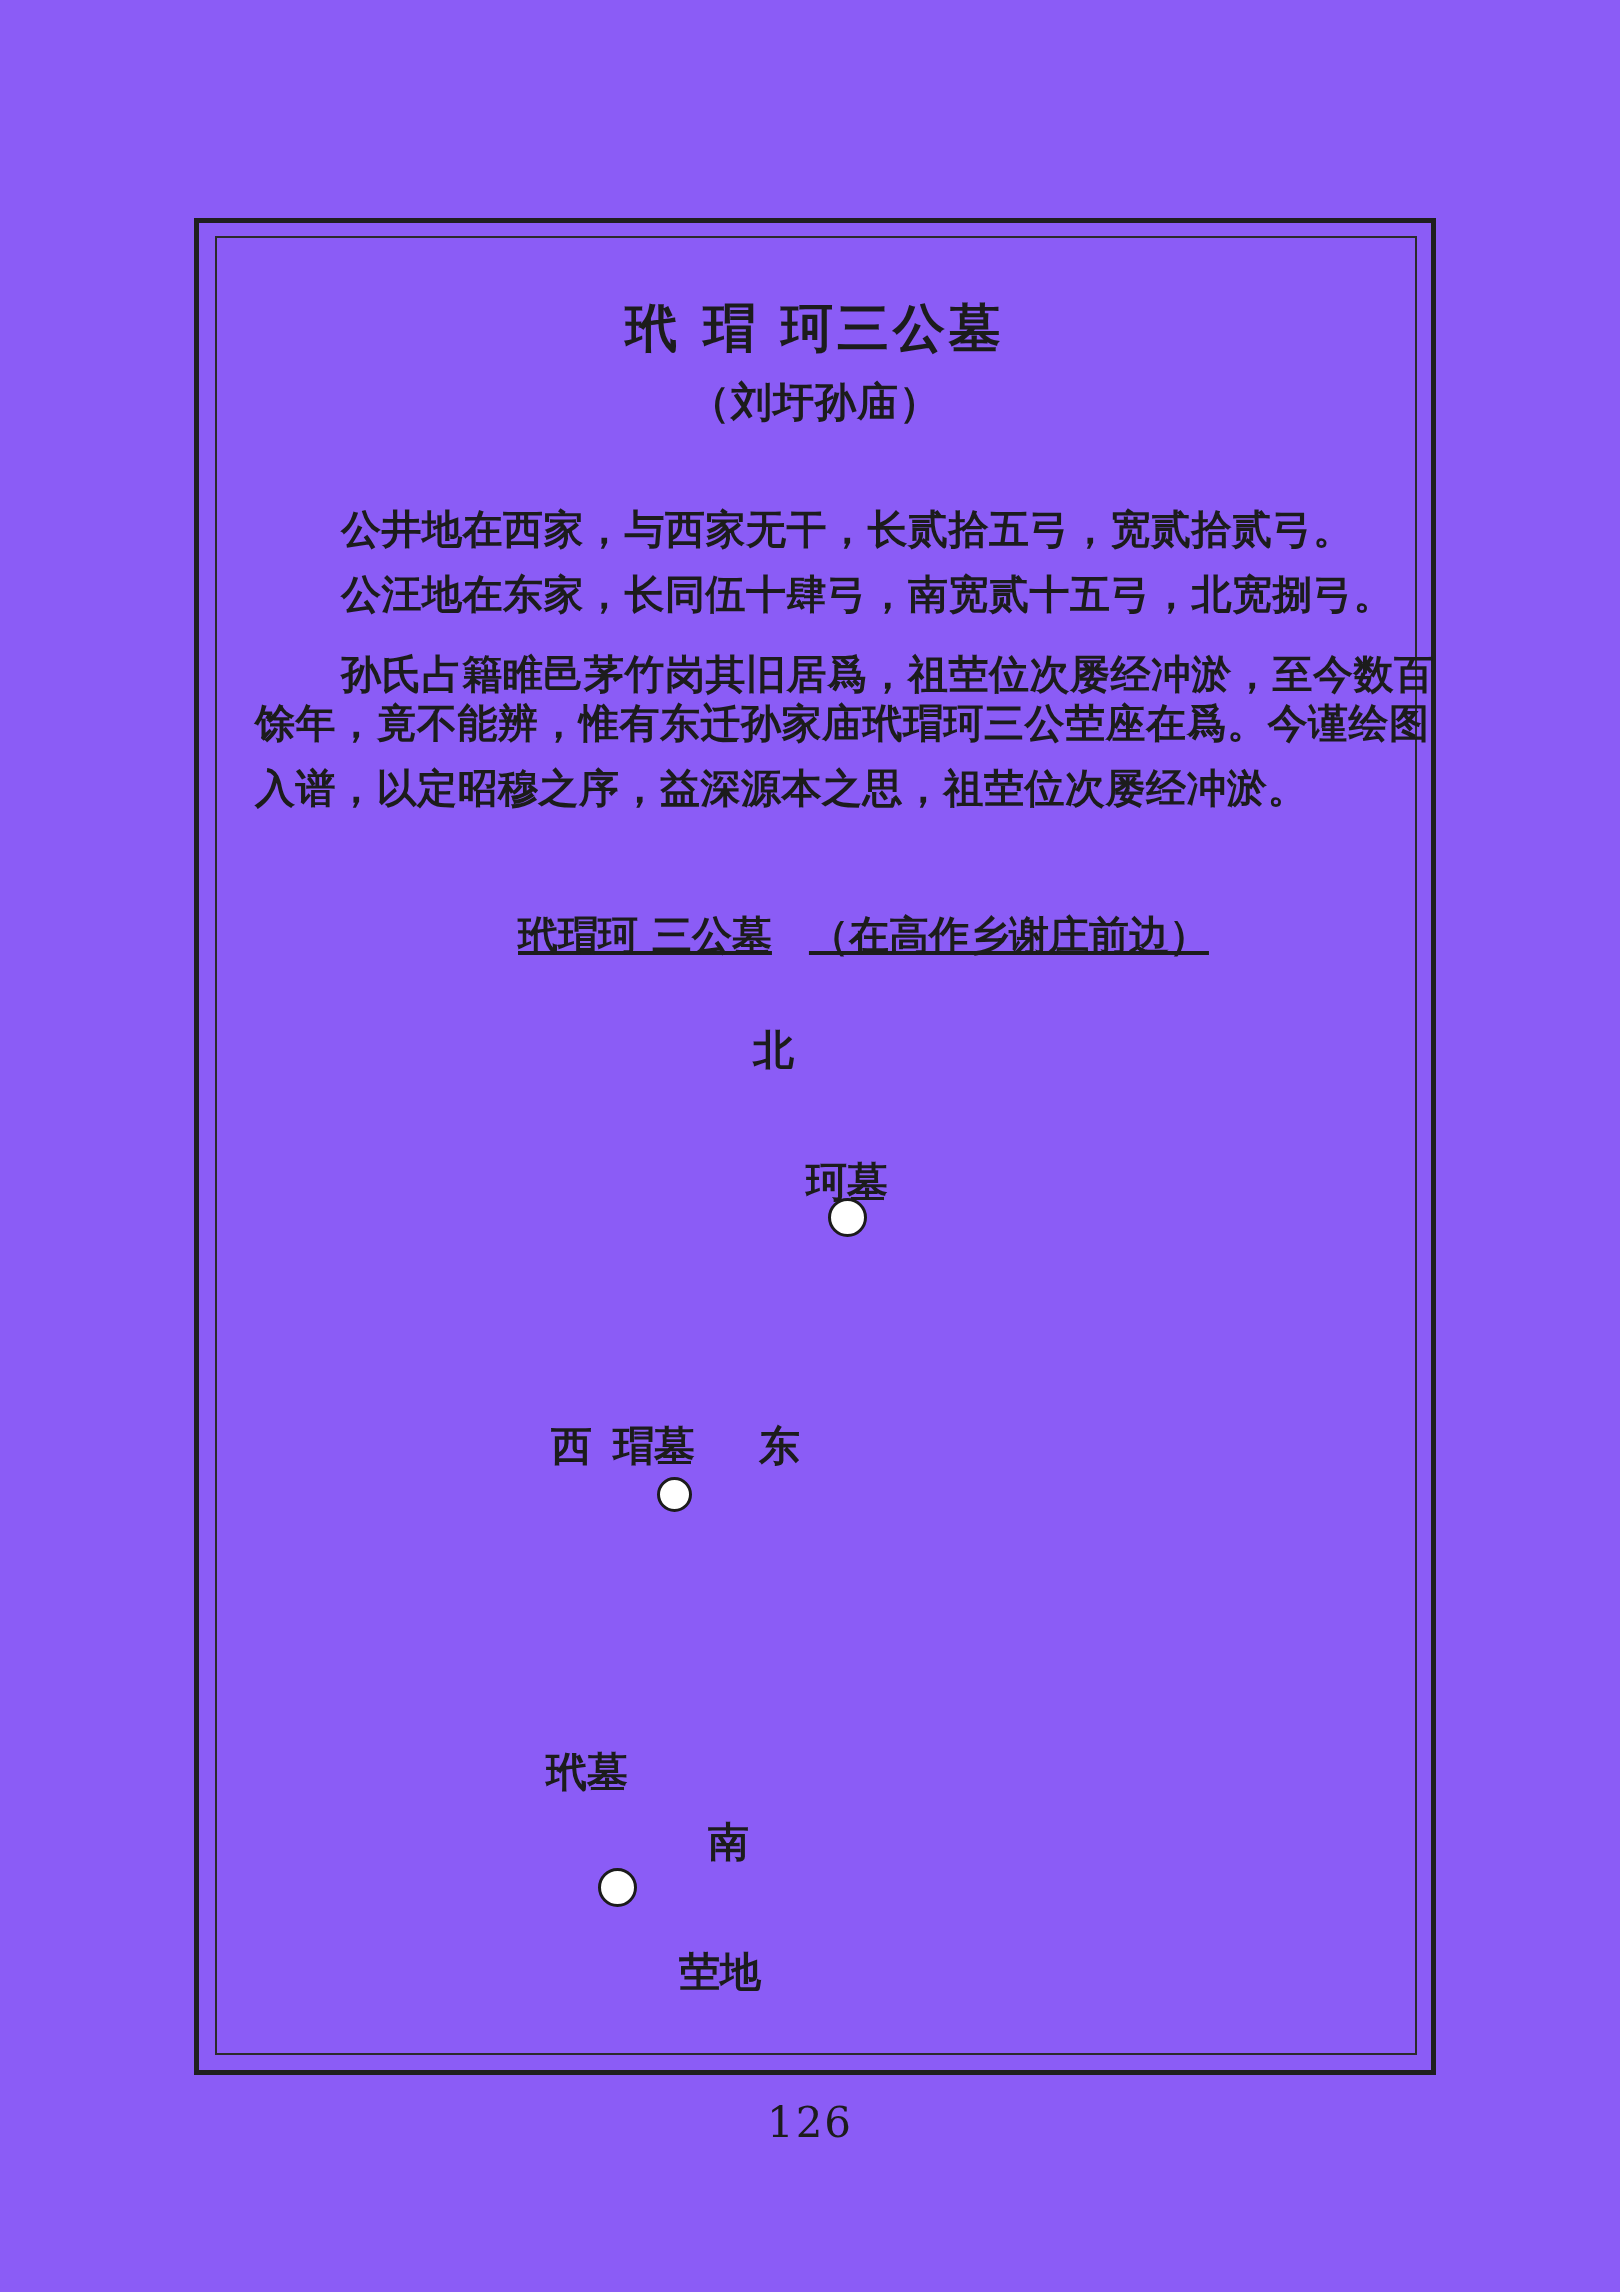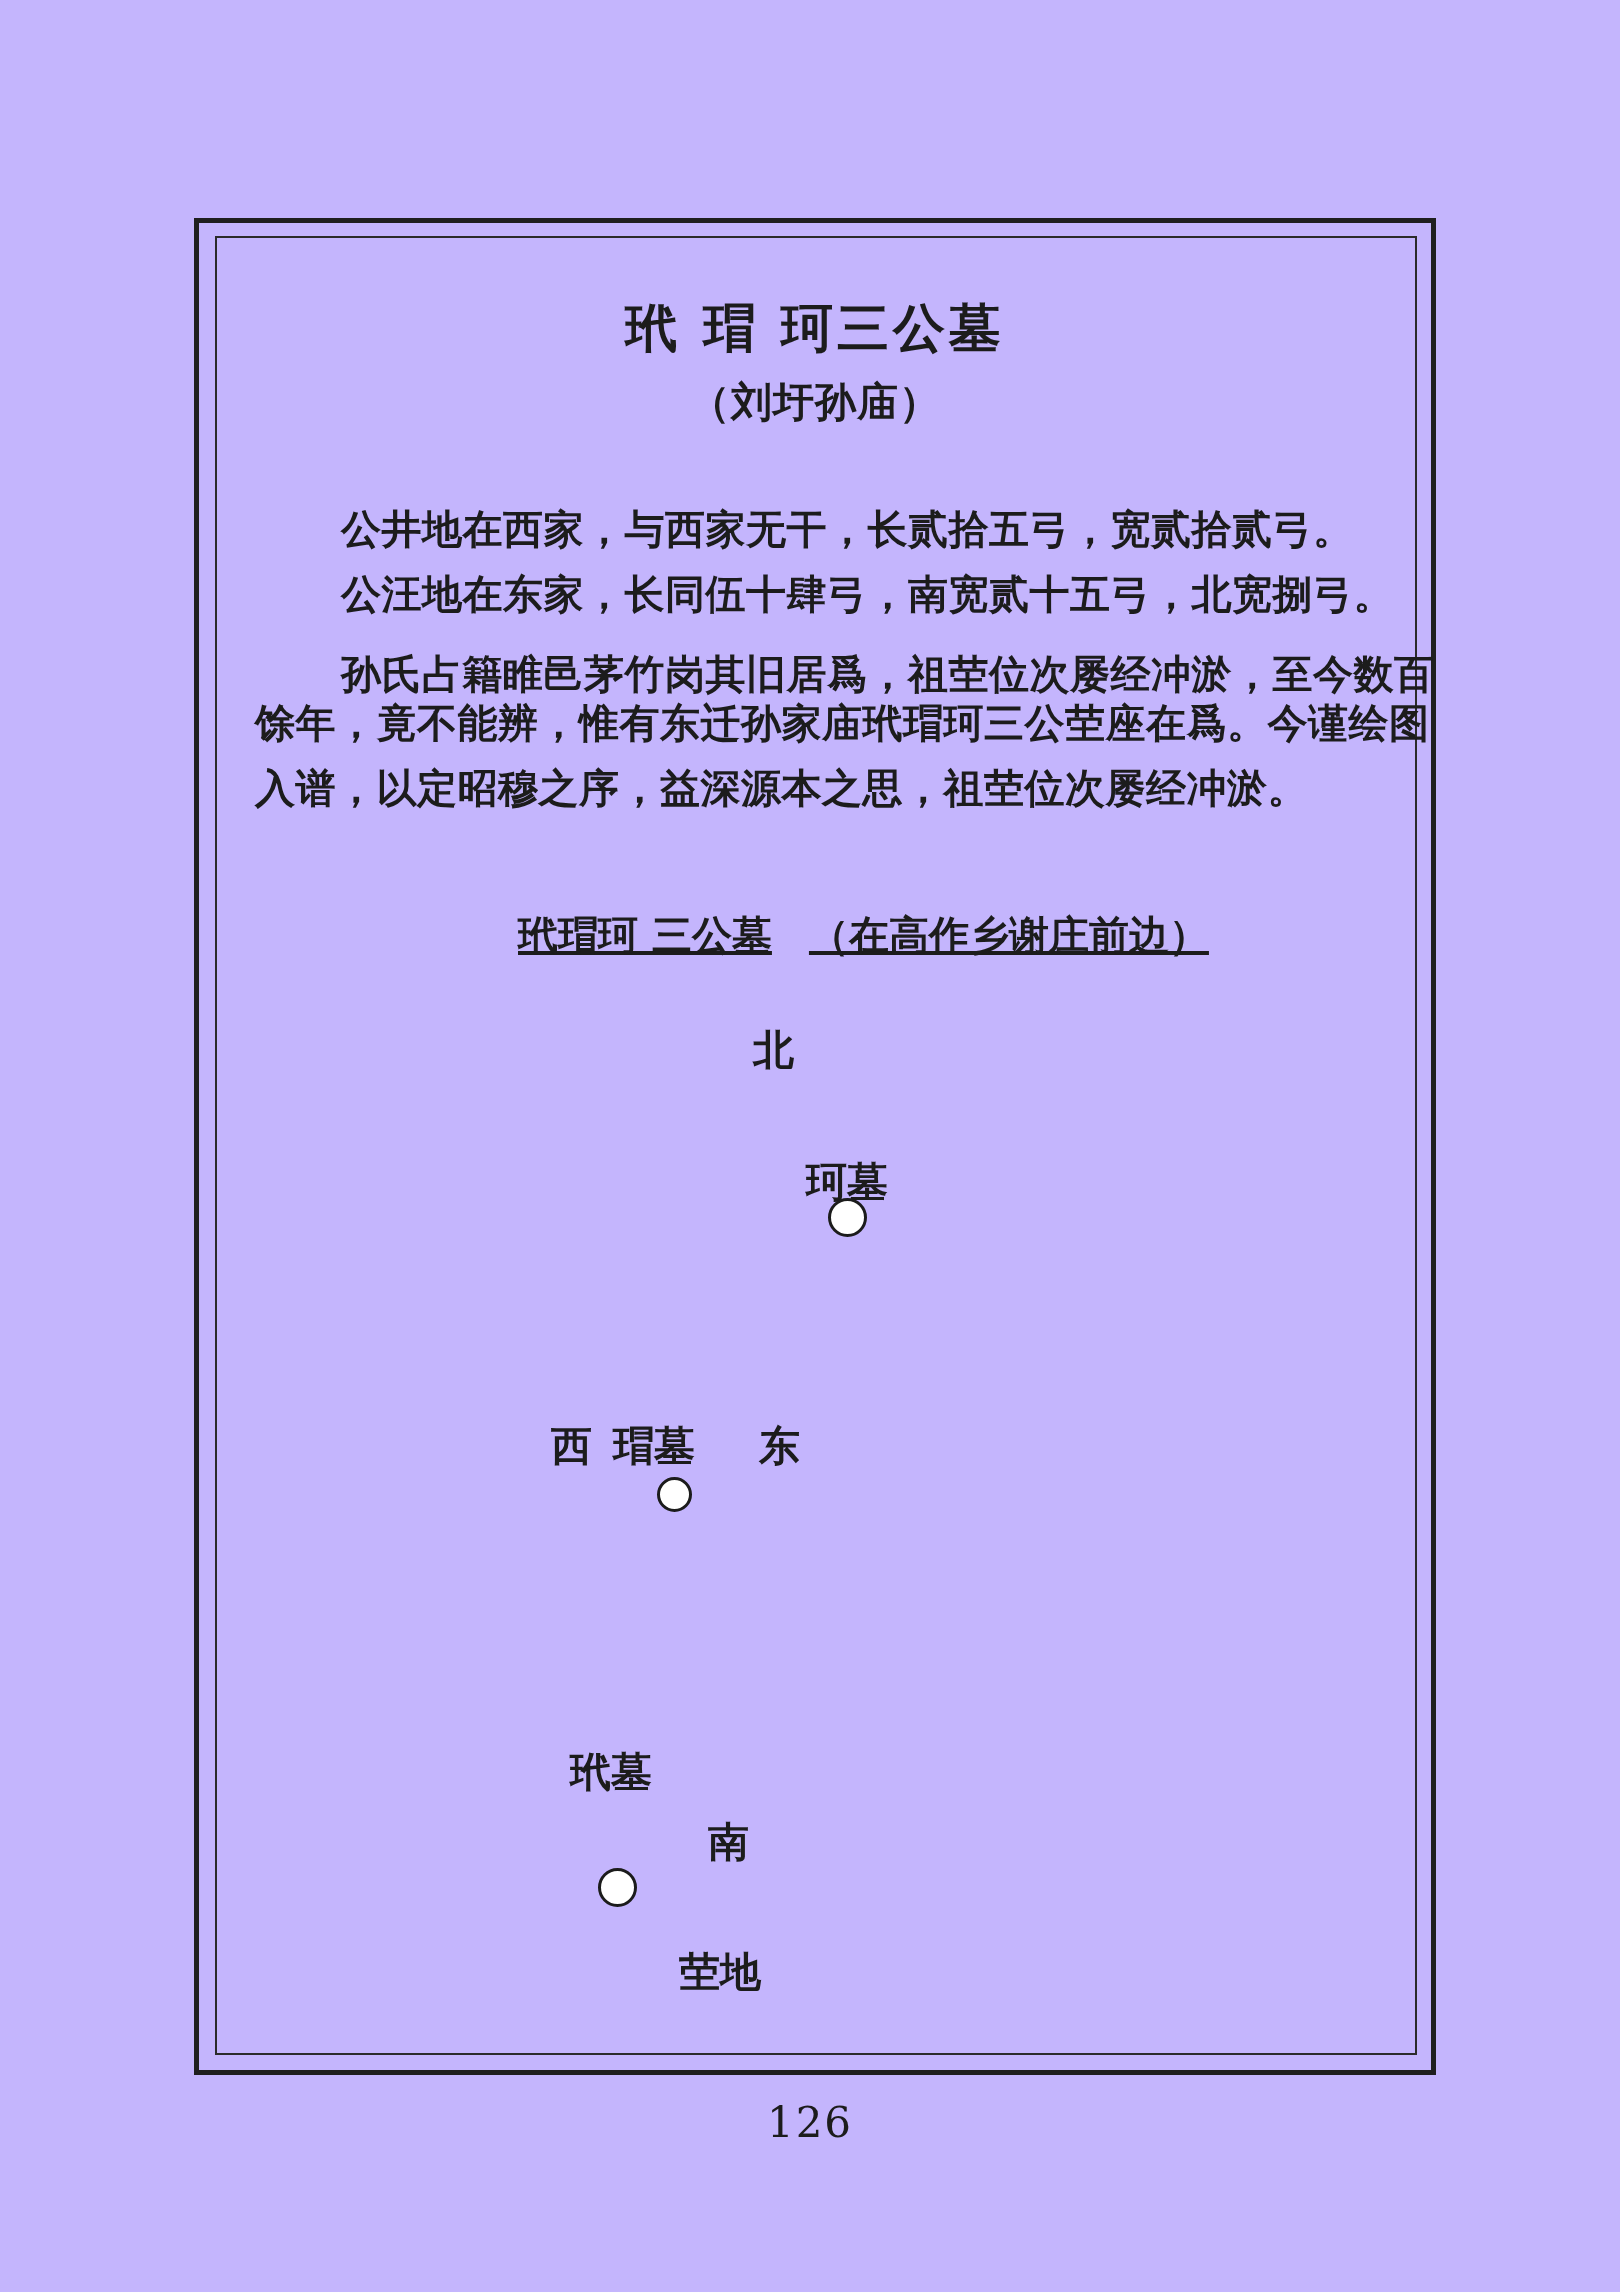--- a/index.html
+++ b/index.html
@@ -1,20 +1,20 @@
 <!DOCTYPE html>
 <html><head>
 <meta charset="utf-8">
 <style>
   html, body { margin: 0; padding: 0; background: #ffffff; }
   .page {
     position: relative;
     width: 1620px;
     height: 2293px;
-    background: #c4b5fd;
+    background: #8b5cf6;
     font-family: "DejaVu Sans", sans-serif;
     color: #1c1c1c;
     overflow: hidden;
   }
   .frame-outer {
     position: absolute;
     left: 194px; top: 218px;
     width: 1242px; height: 1857px;
     border: 5.9px solid #1f1f1f;
     box-sizing: border-box;
@@ -114,21 +114,21 @@
   <div class="map-label" style="left: 753px; top: 1023px;">北</div>
 
   <div class="map-label" style="left: 806px; top: 1155px;">珂墓</div>
   <div class="grave-circle" style="left: 828px; top: 1198px; width: 39px; height: 39px;"></div>
 
   <div class="map-label" style="left: 551px; top: 1419px;">西</div>
   <div class="map-label" style="left: 613px; top: 1419px;">瑁墓</div>
   <div class="map-label" style="left: 759px; top: 1419px;">东</div>
   <div class="grave-circle" style="left: 657px; top: 1477px; width: 35px; height: 35px;"></div>
 
-  <div class="map-label" style="left: 570px; top: 1745px;">玳墓</div>
+  <div class="map-label" style="left: 546px; top: 1745px;">玳墓</div>
   <div class="map-label" style="left: 708px; top: 1815px;">南</div>
   <div class="grave-circle" style="left: 598px; top: 1868px; width: 39px; height: 39px;"></div>
   <div class="map-label" style="left: 673px; top: 1945px; margin-left: 6px;">茔地</div>
 
   <div class="page-number">126</div>
 
 </div>
 
 
 </body></html>

